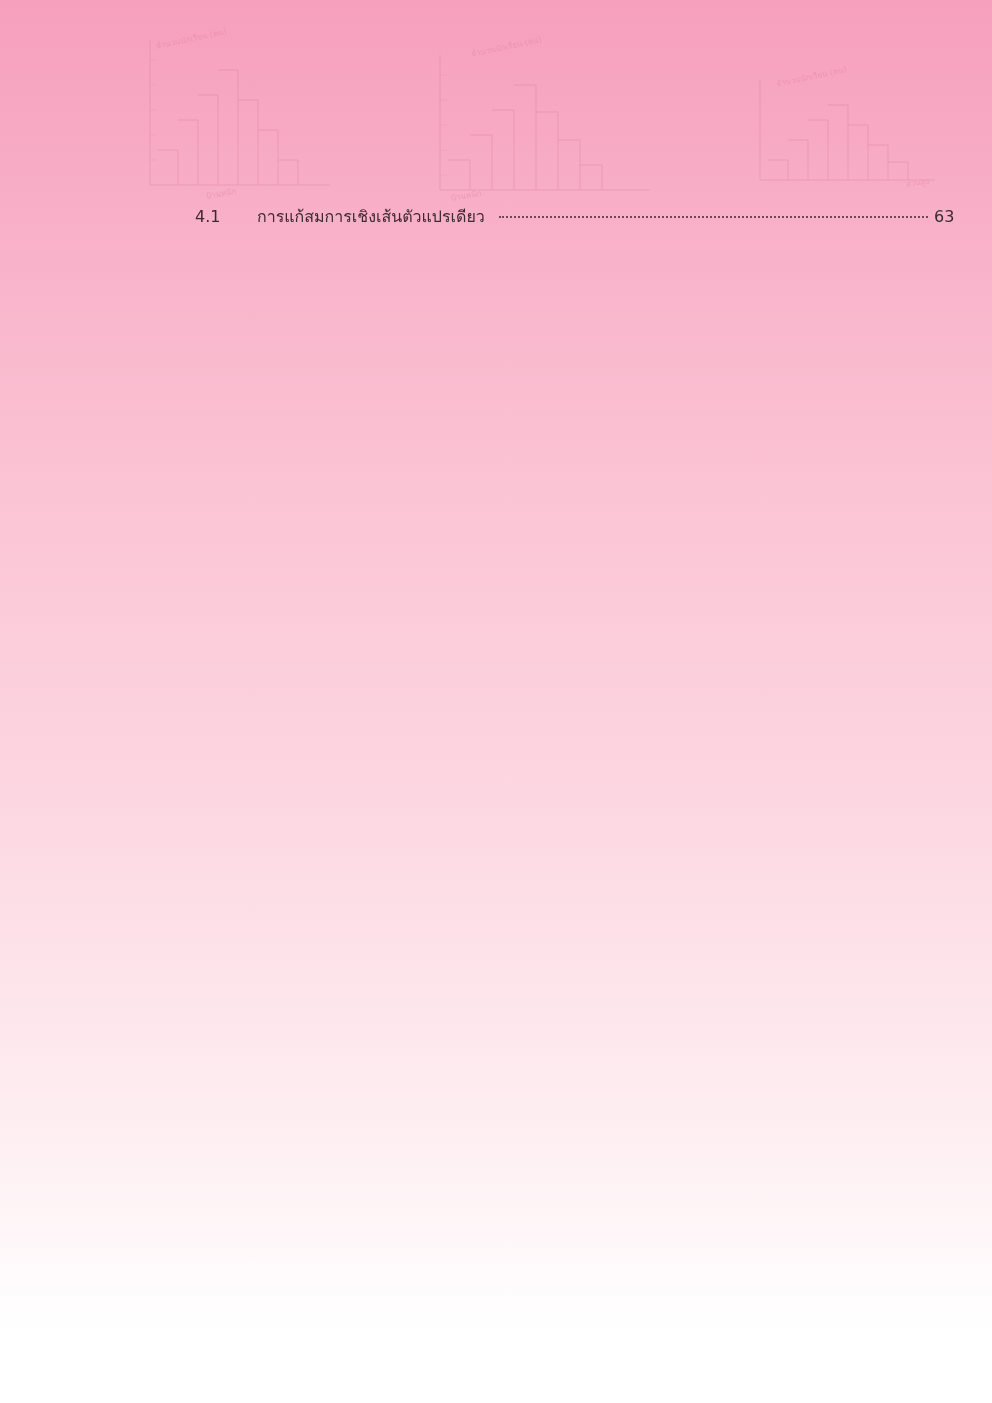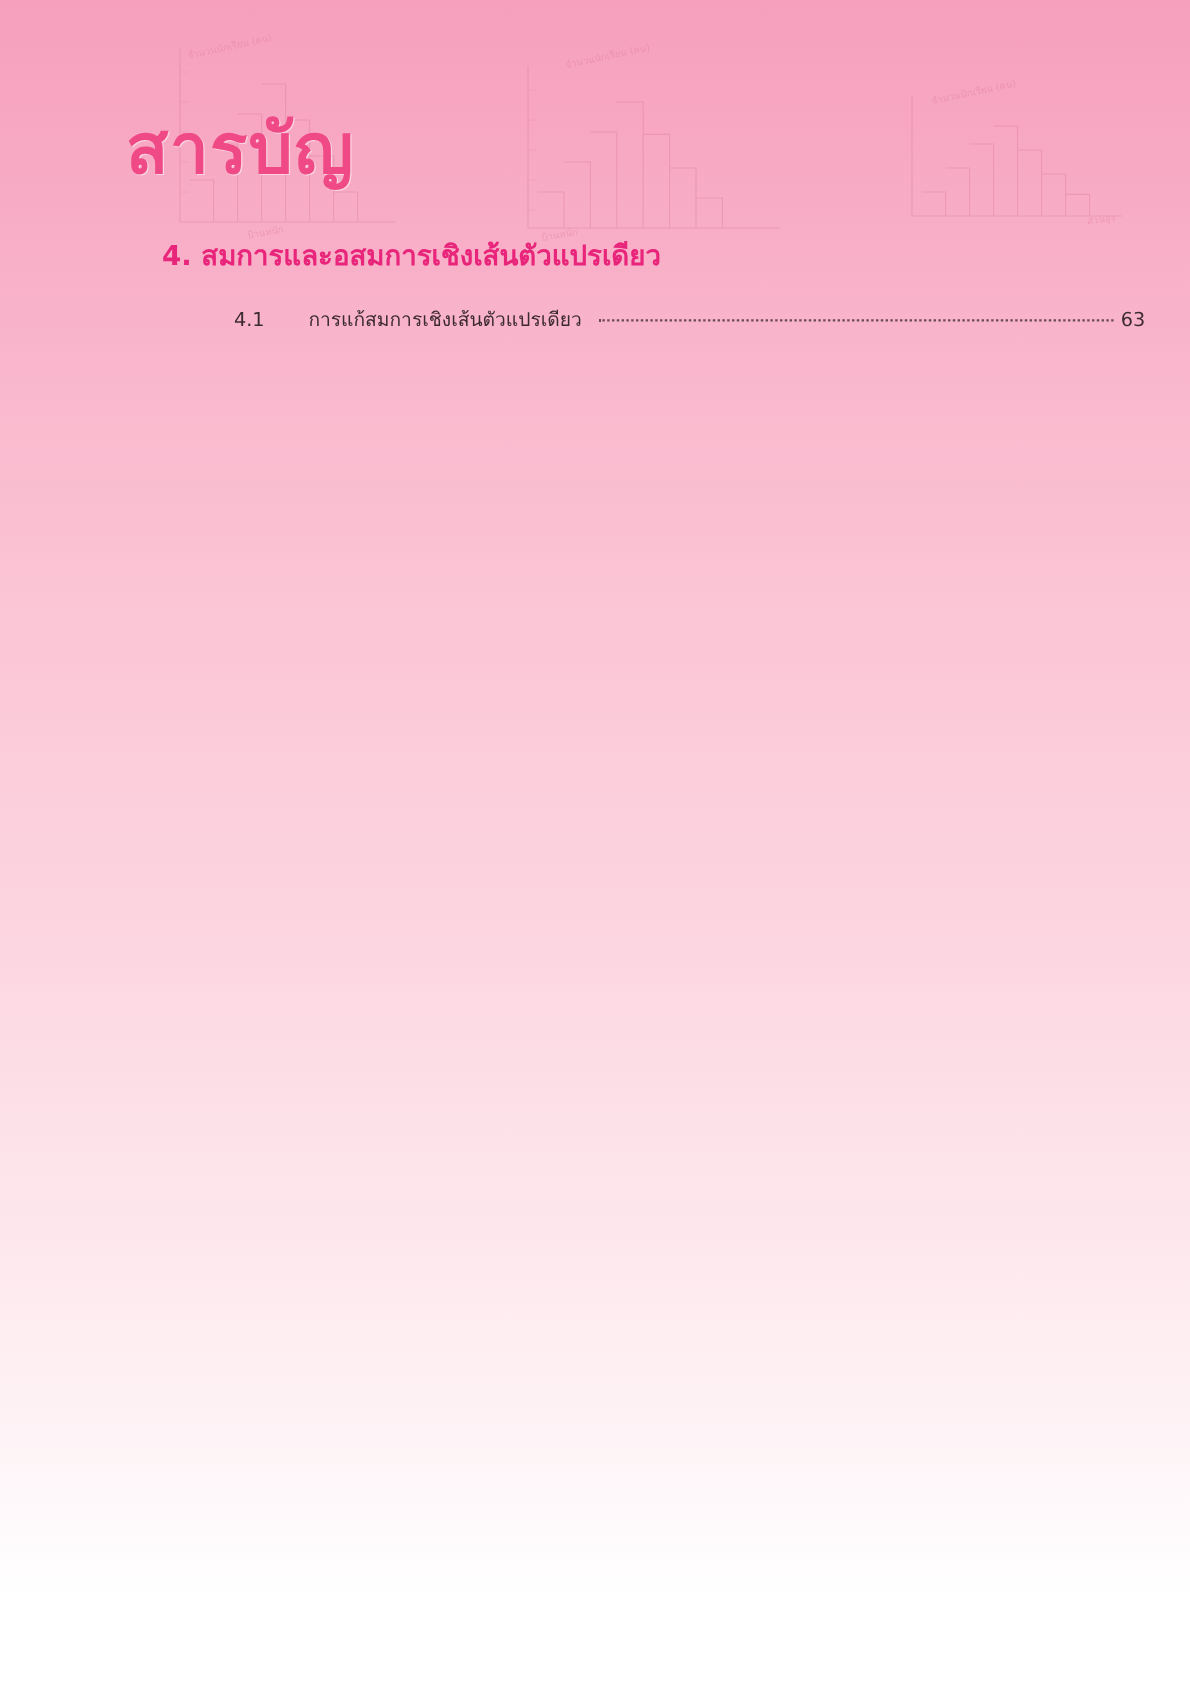--- a/index.html
+++ b/index.html
@@ -164,28 +164,24 @@
       </g>
     </svg>
     <div class="wm-label" style="left:155px; top:40px; transform:rotate(-12deg); transform-origin:left top;">จำนวนนักเรียน (คน)</div>
     <div class="wm-label" style="left:205px; top:190px; transform:rotate(-10deg); transform-origin:left top;">ป้านหนัก</div>
     <div class="wm-label" style="left:470px; top:48px; transform:rotate(-12deg); transform-origin:left top;">จำนวนนักเรียน (คน)</div>
     <div class="wm-label" style="left:450px; top:192px; transform:rotate(-10deg); transform-origin:left top;">ป้านหนัก</div>
     <div class="wm-label" style="left:775px; top:78px; transform:rotate(-12deg); transform-origin:left top;">จำนวนนักเรียน (คน)</div>
     <div class="wm-label" style="left:905px; top:178px; transform:rotate(-8deg); transform-origin:left top;">ส่วนสูง</div>
   </div>
 
-  <div class="title-area">
-    <div class="main-title">สารบัญ</div>
-  </div>
 
   <div class="content">
 
     <div class="unit">
-      <div class="unit-title">4. สมการและอสมการเชิงเส้นตัวแปรเดียว</div>
 
       <div class="row">
         <span class="num">4.1</span>
         <span class="label">การแก้สมการเชิงเส้นตัวแปรเดียว</span>
         <span class="dots"></span>
         <span class="page">63</span>
       </div>
 
     </div>
 

